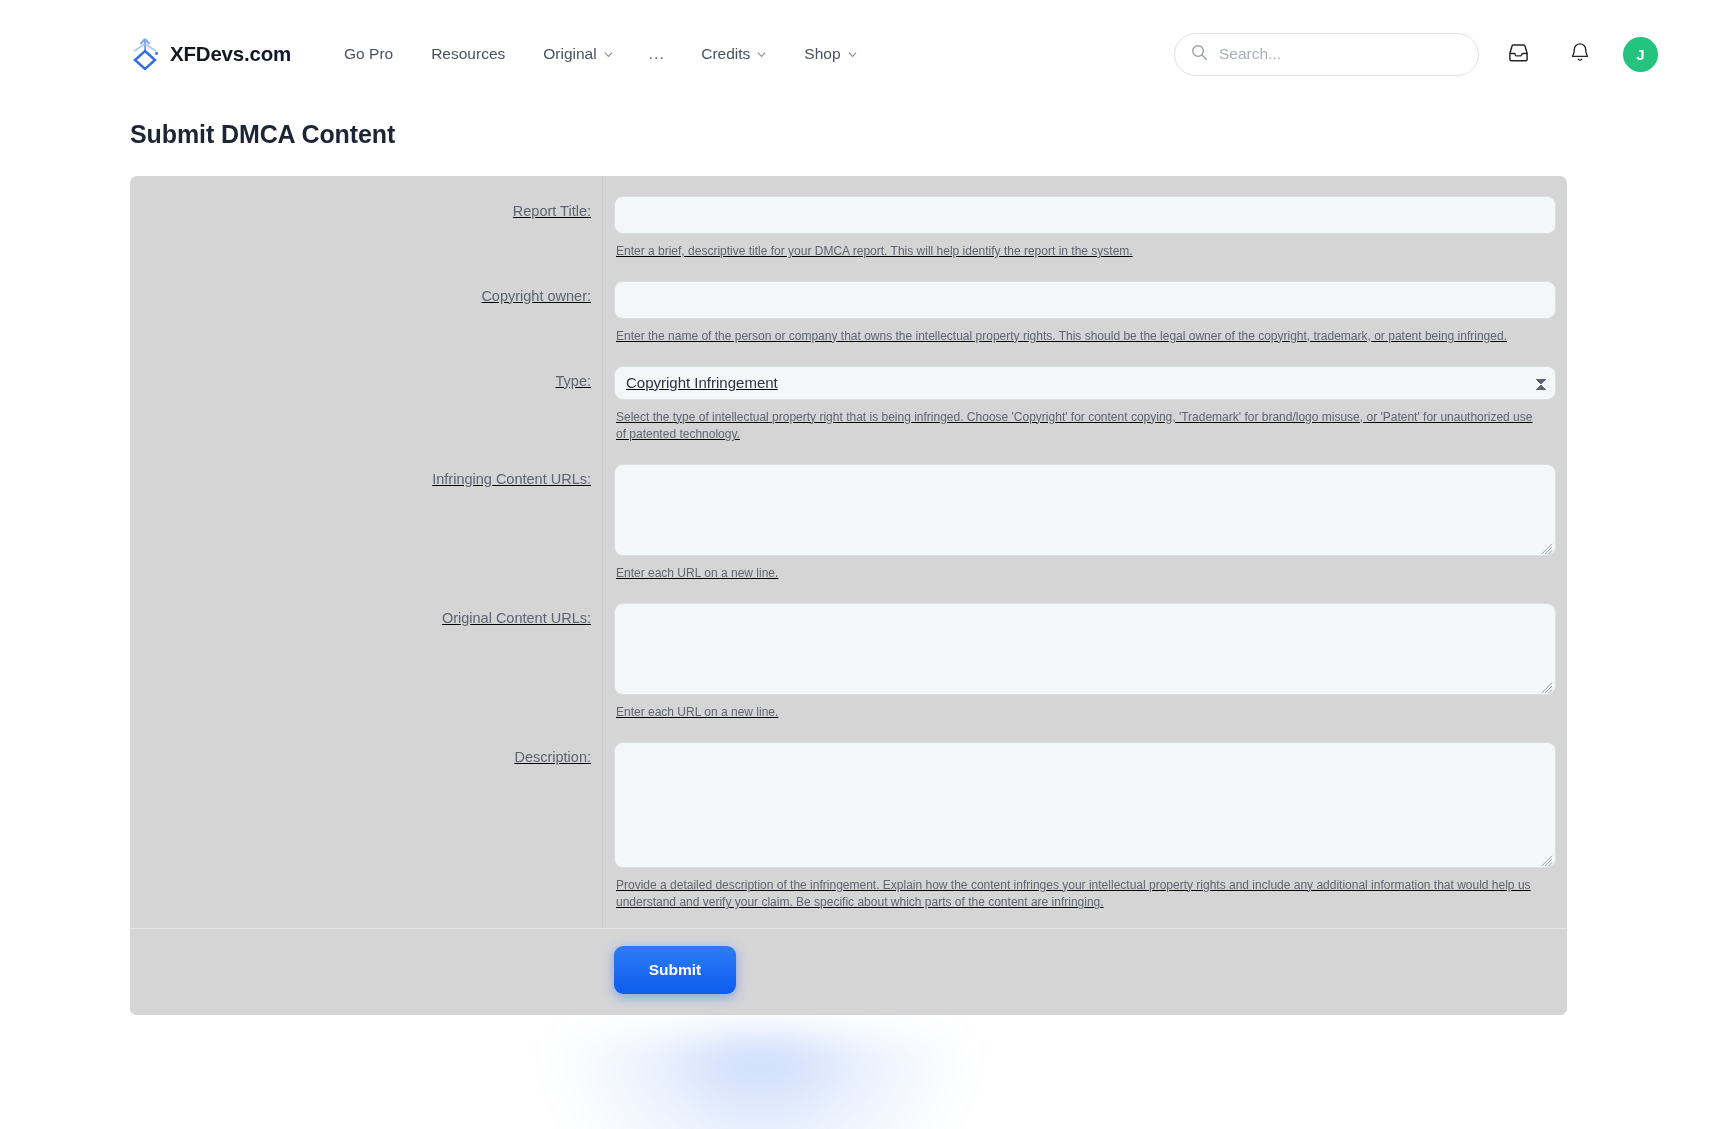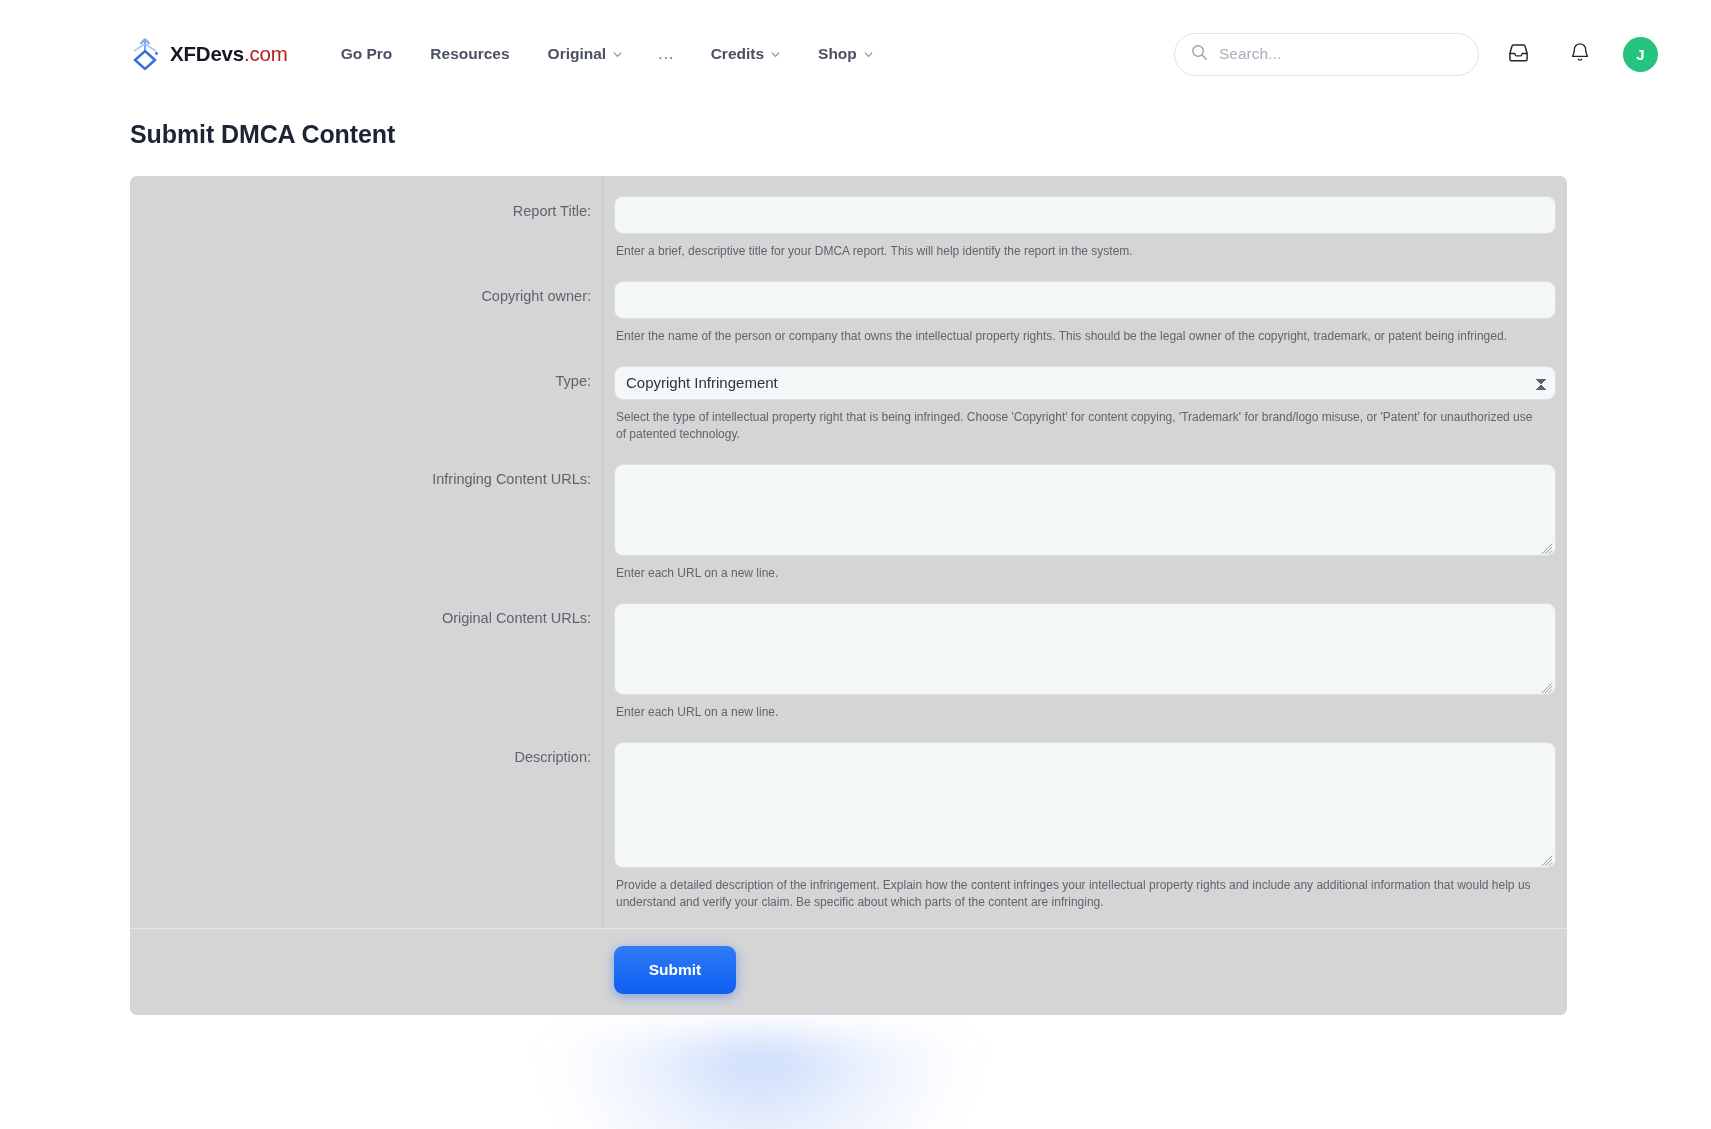--- a/index.html
+++ b/index.html
@@ -28,31 +28,31 @@
     text-decoration: none;
   }
   .brand-logo { width: 30px; height: 32px; display: block; flex: 0 0 auto; }
   .brand-text {
     font-size: 20.5px;
     font-weight: 700;
     color: #15181f;
     letter-spacing: -0.2px;
     white-space: nowrap;
   }
-  .brand-text .tld { font-weight: 400; color: #b91c1c; }
+  .brand-text .tld { font-weight: 700; color: #0f172a; }
 
   .nav { display: flex; align-items: center; gap: 0px; }
   .nav-item {
     display: flex;
     align-items: center;
     gap: 7px;
     padding: 8px 19px;
     font-size: 15.5px;
     color: #4b5162;
-    font-weight: 700;
+    font-weight: 400;
     white-space: nowrap;
     cursor: pointer;
   }
   .nav-dots {
     padding: 8px 16px;
     font-size: 17px;
     color: #6a7084;
     letter-spacing: 1.5px;
     cursor: pointer;
     line-height: 10px;
@@ -111,21 +111,21 @@
   
   .page-title {
     margin: 12px 0 0 130px;
     font-size: 25px;
     font-weight: 700;
     color: #1d2535;
     letter-spacing: -0.1px;
   }
 
   
-  .panel-wrap { position: relative; margin: 27px 0 16px 130px; width: 1437px; }
+  .panel-wrap { position: relative; margin: 27px 0 16px 130px; width: 1437px; text-decoration: underline; }
   .glow {
     position: absolute;
     left: 420px; top: 860px;
     width: 420px; height: 190px;
     background: radial-gradient(ellipse at 50% 0%, rgba(59,120,240,0.30) 0%, rgba(59,120,240,0.10) 38%, rgba(59,120,240,0.0) 72%);
     filter: blur(18px);
     pointer-events: none;
   }
   .panel {
     position: relative;

